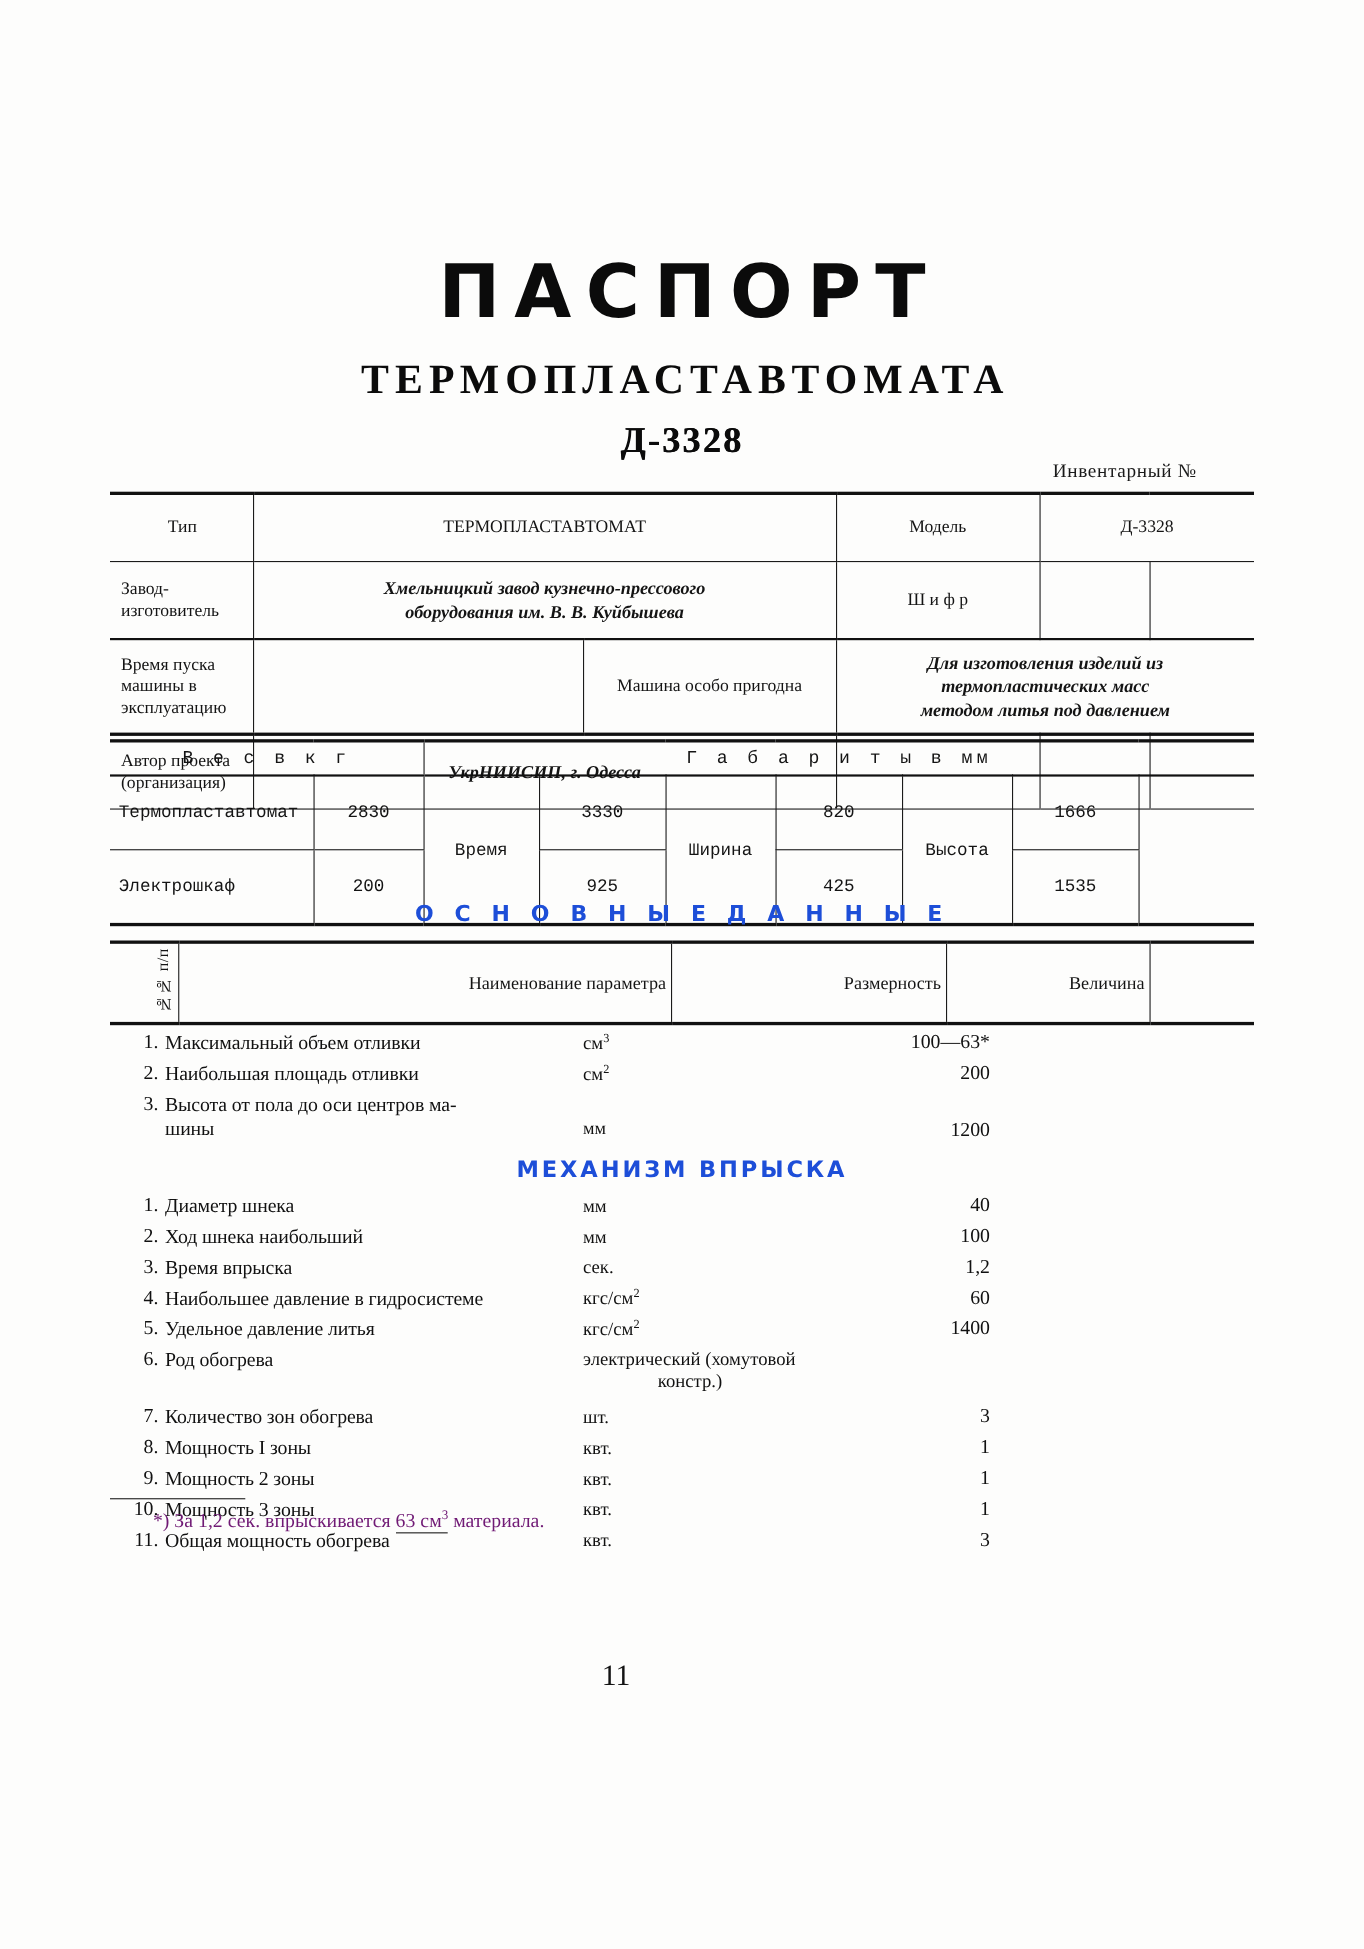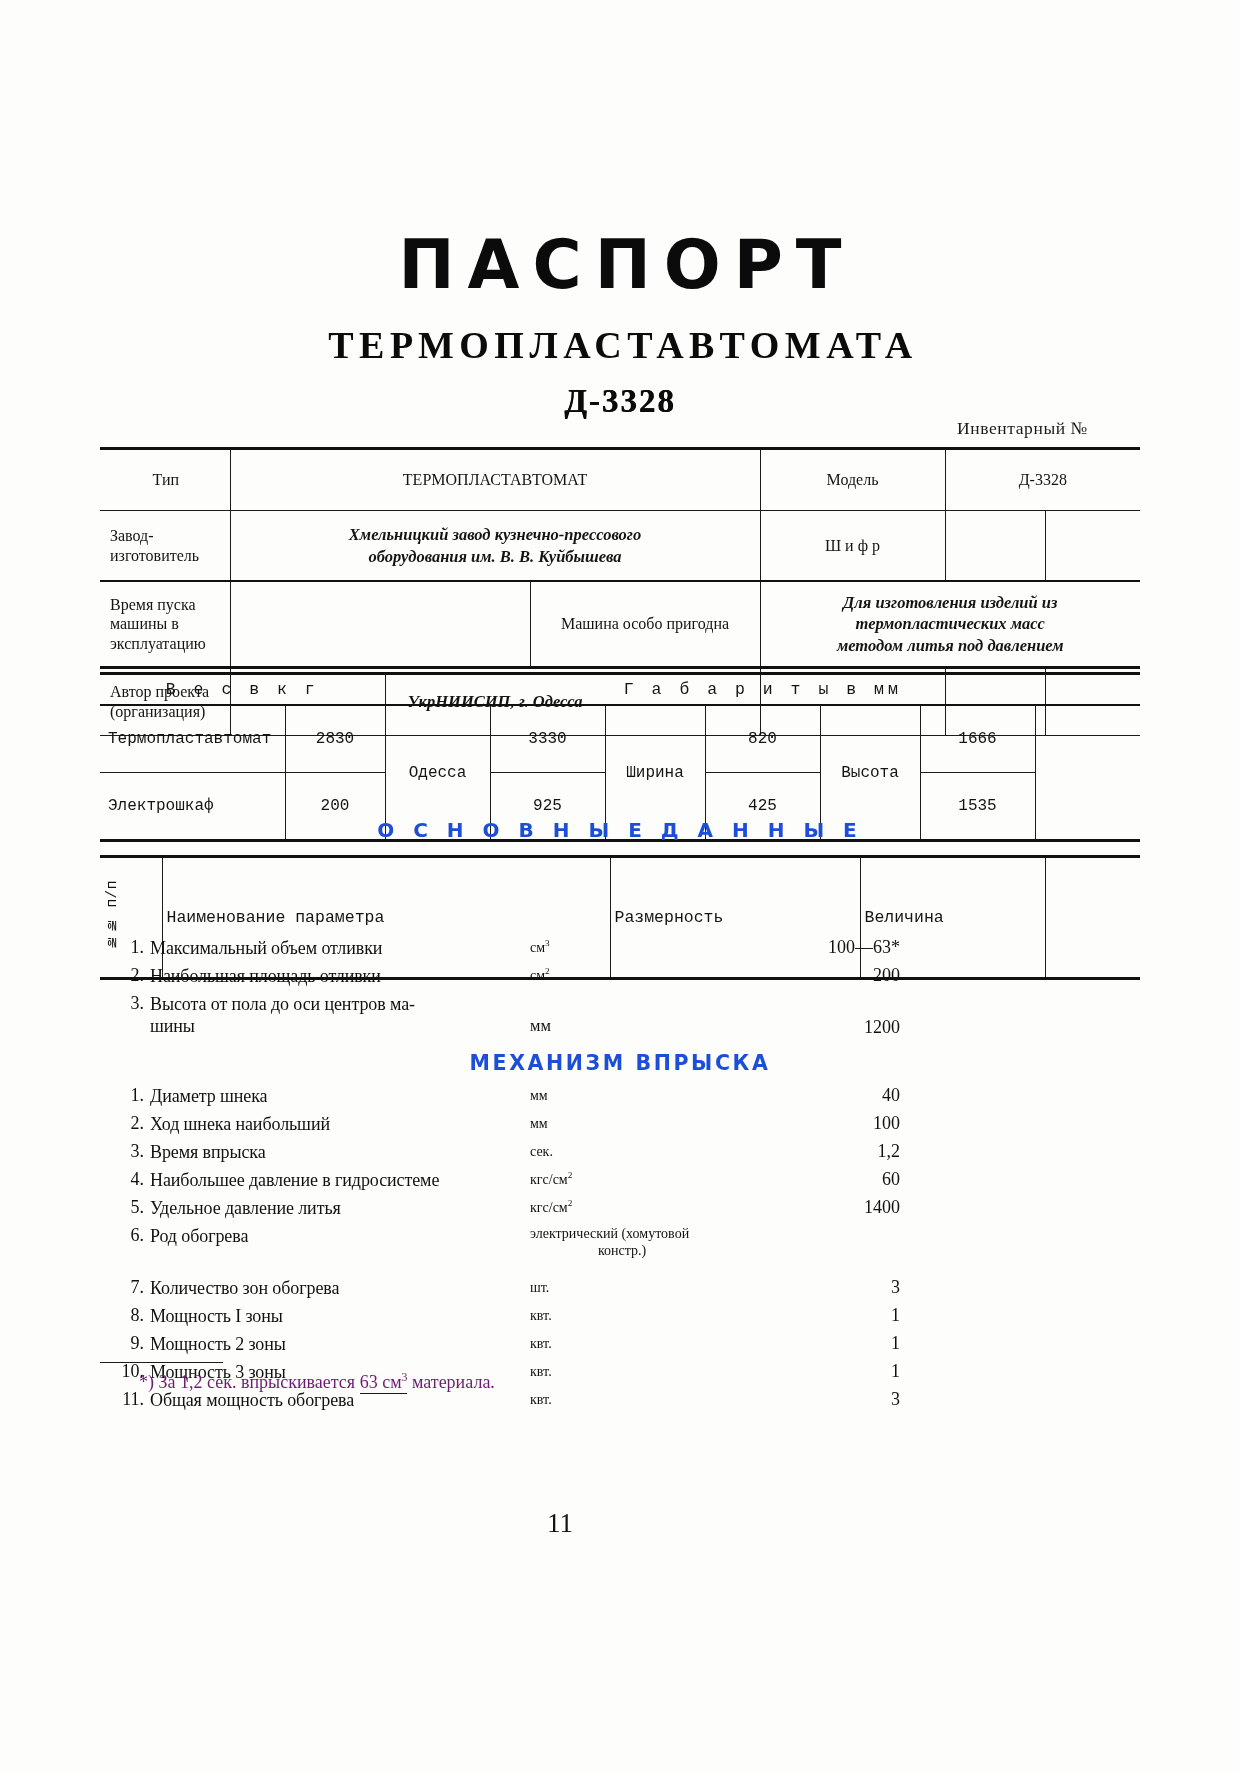--- a/index.html
+++ b/index.html
@@ -145,24 +145,23 @@
   #main-head-table {
     left: 100px;
     top: 855px;
     width: 1040px;
     height: 72px;
   }
   #main-head-table td {
     border-left: 1.3px solid #1b1b1b;
     border-top: 3.2px solid #111;
     border-bottom: 3.2px solid #111;
-    text-align: left;
+    text-align: right;
     font-size: 16.5px;
-    padding: 22px 4px;
-    font-family: Liberation Mono, monospace;
+    padding: 4px 4px;
   }
   #main-head-table td.nolb { border-left: none; }
   .vert {
     writing-mode: vertical-rl;
     transform: rotate(180deg);
     font-size: 14.5px;
     letter-spacing: 0.5px;
     display: inline-block;
   }
 
@@ -193,21 +192,21 @@
     left: 50px;
     width: 420px;
     font-size: 18px;
     line-height: 1.22;
     letter-spacing: -0.1px;
   }
   .punit {
     position: absolute;
     left: 430px;
     width: 260px;
-    font-size: 14px;
+    font-size: 17px;
     line-height: 1.2;
   }
   .punit.wrap { width: 300px; }
   .pval {
     position: absolute;
     left: 580px;
     width: 220px;
     text-align: right;
     font-size: 18px;
   }
@@ -327,21 +326,21 @@
         <col style="width:105px">
     </colgroup>
     <tbody>
         <tr class="hdr">
       <td class="nolb" colspan="2">В е с    в    к г</td>
       <td colspan="7">Г а б а р и т ы   в   мм</td>
     </tr>
     <tr>
       <td class="nolb nameL" style="height:54px">Термопластавтомат</td>
       <td>2830</td>
-      <td rowspan="2" class="nobb" style="border-bottom:3.4px solid #111">Одесса</td>
+      <td rowspan="2" class="nobb" style="border-bottom:3.4px solid #111">Время</td>
       <td>3330</td>
       <td rowspan="2" style="border-bottom:3.4px solid #111">Ширина</td>
       <td>820</td>
       <td rowspan="2" style="border-bottom:3.4px solid #111">Высота</td>
       <td>1666</td>
       <td rowspan="2" style="border-bottom:3.4px solid #111"></td>
     </tr>
     <tr class="last">
       <td class="nolb nameL" style="height:54px">Электрошкаф</td>
       <td>200</td>

